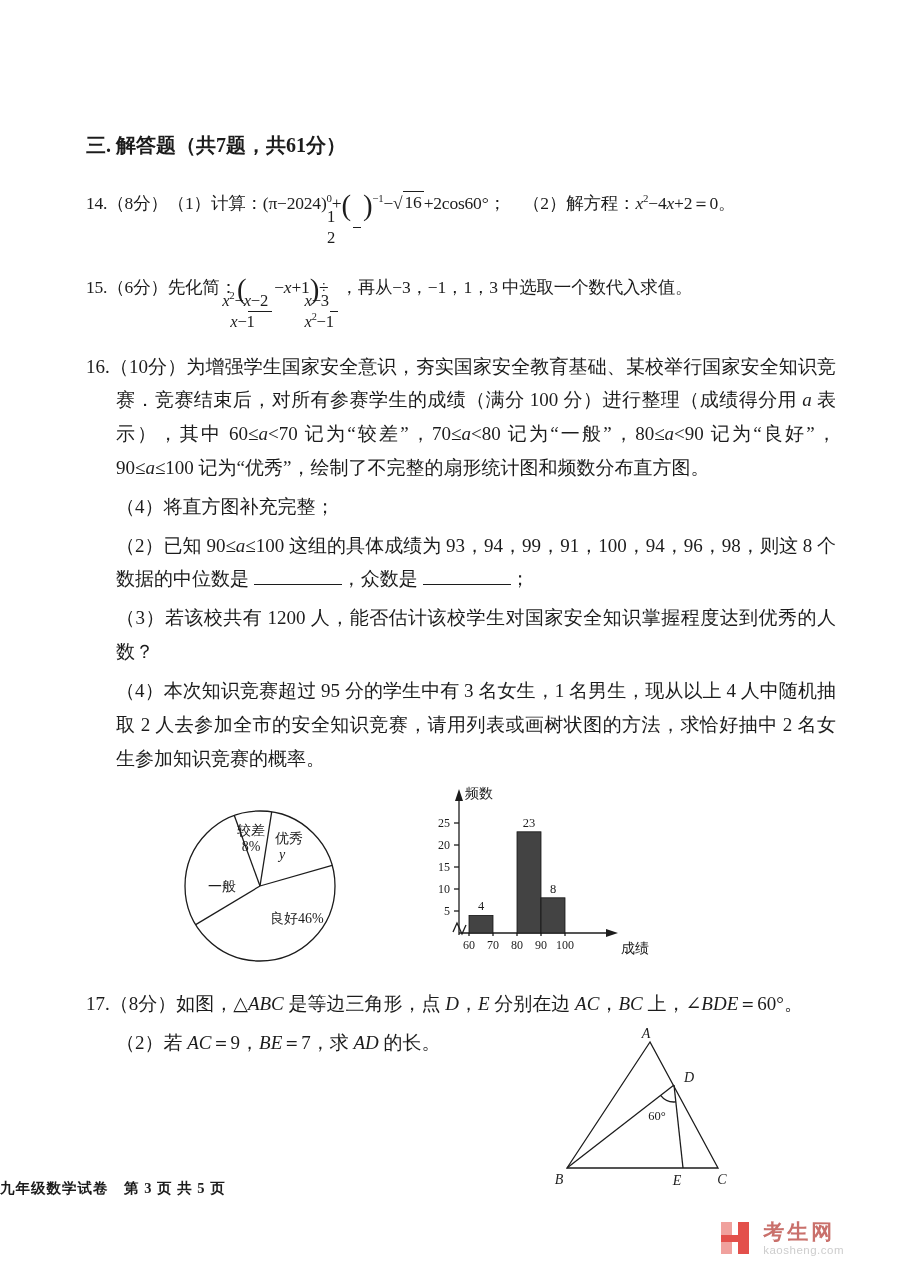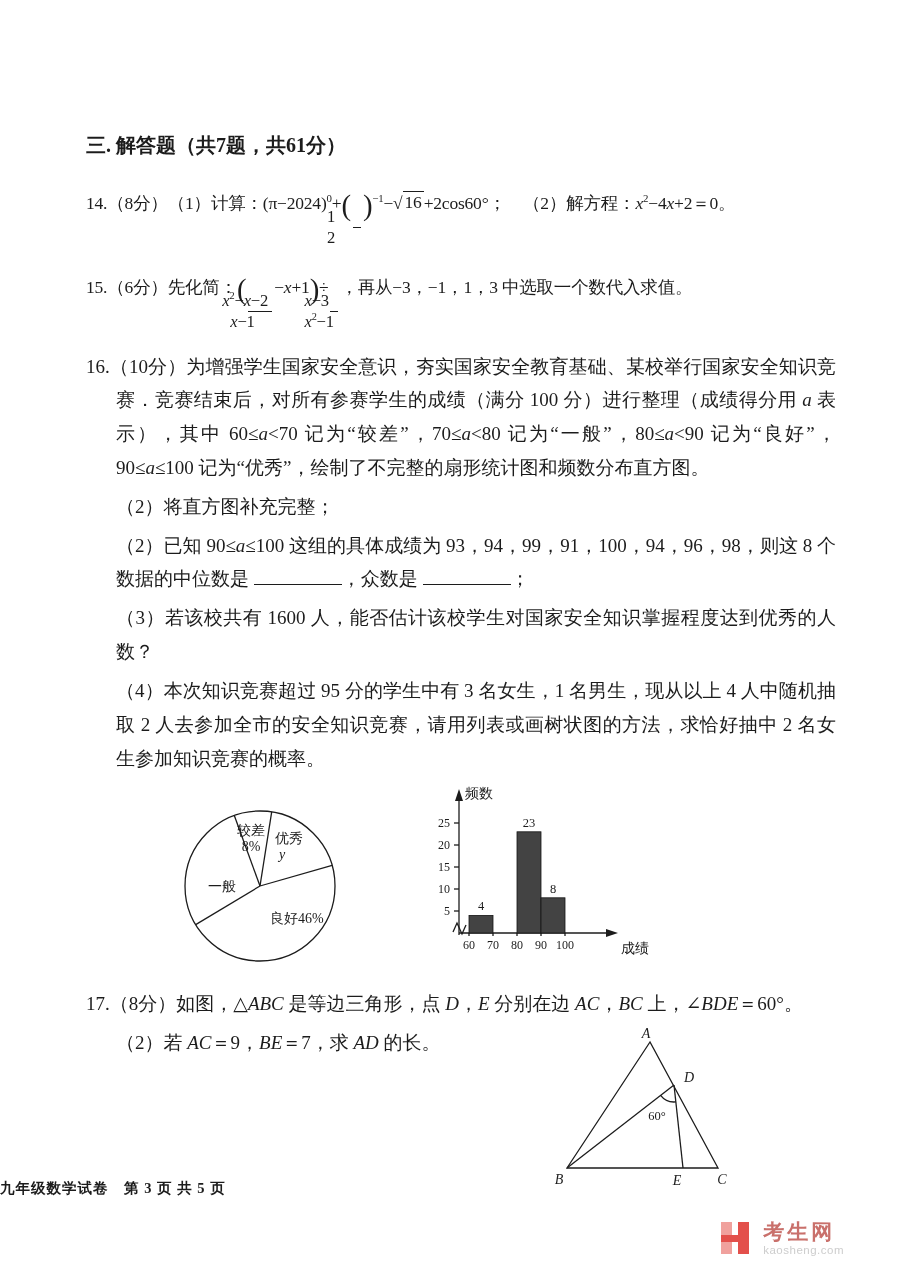--- a/index.html
+++ b/index.html
@@ -80,23 +80,23 @@
             <span class="num"><i>x</i><sup>2</sup>−<i>x</i>−2</span>
             <span class="den"><i>x</i>−1</span>
           </span>−<i>x</i>+1<span class="bp">)</span>÷<span class="frac">
             <span class="num"><i>x</i>−3</span>
             <span class="den"><i>x</i><sup>2</sup>−1</span>
           </span>，再从−3，−1，1，3 中选取一个数代入求值。</p>
     </div>
 
     <div class="question q16">
       <p class="hang">16.（10分）为增强学生国家安全意识，夯实国家安全教育基础、某校举行国家安全知识竞赛．竞赛结束后，对所有参赛学生的成绩（满分 100 分）进行整理（成绩得分用 <i>a</i> 表示），其中 60≤<i>a</i>&lt;70 记为“较差”，70≤<i>a</i>&lt;80 记为“一般”，80≤<i>a</i>&lt;90 记为“良好”，90≤<i>a</i>≤100 记为“优秀”，绘制了不完整的扇形统计图和频数分布直方图。</p>
-      <p>（2）将直方图补充完整；</p>
+      <p>（4）将直方图补充完整；</p>
       <p>（2）已知 90≤<i>a</i>≤100 这组的具体成绩为 93，94，99，91，100，94，96，98，则这 8 个数据的中位数是 <span class="blank"></span>，众数是 <span class="blank"></span>；</p>
-      <p>（3）若该校共有 1600 人，能否估计该校学生对国家安全知识掌握程度达到优秀的人数？</p>
+      <p>（3）若该校共有 1200 人，能否估计该校学生对国家安全知识掌握程度达到优秀的人数？</p>
       <p>（4）本次知识竞赛超过 95 分的学生中有 3 名女生，1 名男生，现从以上 4 人中随机抽取 2 人去参加全市的安全知识竞赛，请用列表或画树状图的方法，求恰好抽中 2 名女生参加知识竞赛的概率。</p>
 
       <div class="charts">
 
         <svg class="pie" width="215" height="182" viewBox="0 0 215 182">
           <circle class="stroke" cx="100" cy="95" r="75"></circle>
           <line class="stroke" x1="100" y1="95" x2="74.3" y2="24.5"></line>
           <line class="stroke" x1="100" y1="95" x2="111.7" y2="20.9"></line>
           <line class="stroke" x1="100" y1="95" x2="172.1" y2="74.3"></line>
           <line class="stroke" x1="100" y1="95" x2="35.7" y2="133.6"></line>

